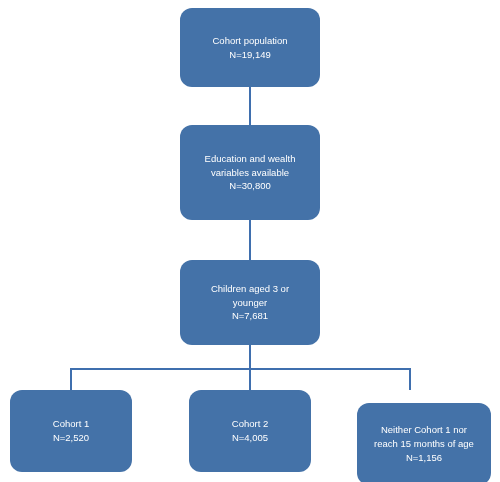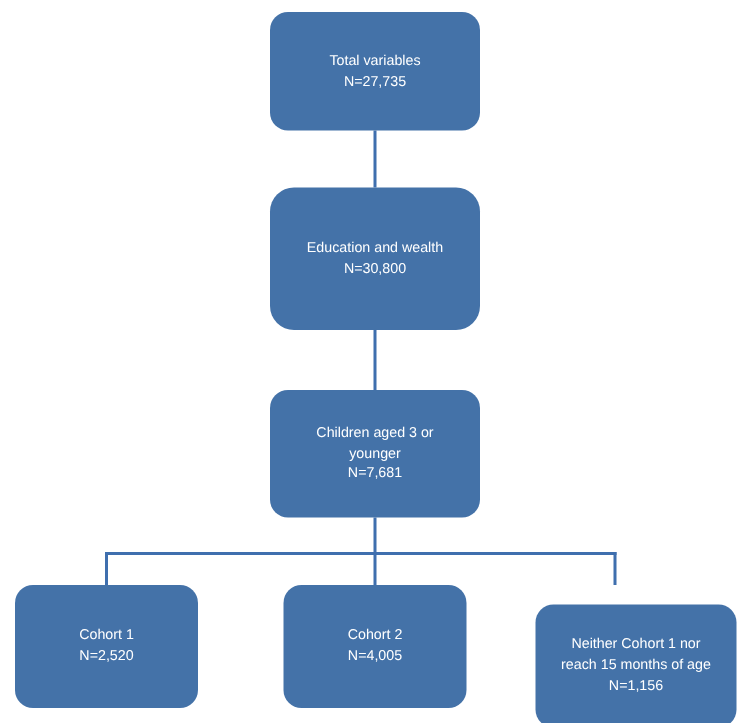--- a/index.html
+++ b/index.html
@@ -57,26 +57,27 @@
 
   <div class="connector h" style="left:70px; top:368px; width:341px; height:2px;"></div>
 
   <div class="connector v" style="left:70px; top:368px; width:2px; height:22px;"></div>
 
   <div class="connector v" style="left:249px; top:368px; width:2px; height:22px;"></div>
 
   <div class="connector v" style="left:409px; top:368px; width:2px; height:22px;"></div>
 
   <div class="node" style="left:180px; top:8px; width:140px; height:79px;">
-    <span class="line">Total variables</span>
-    <span class="line">N=27,735</span>
+    <span class="line">Cohort population</span>
+    <span class="line">N=19,149</span>
   </div>
 
-  <div class="node" style="left:180px; top:125px; width:140px; height:95px;border-radius:16px;">
+  <div class="node" style="left:180px; top:125px; width:140px; height:95px;">
     <span class="line">Education and wealth</span>
+    <span class="line">variables available</span>
     <span class="line">N=30,800</span>
   </div>
 
   <div class="node" style="left:180px; top:260px; width:140px; height:85px;text-align:right;">
     <span class="line">Children aged 3 or</span>
     <span class="line">younger</span>
     <span class="line">N=7,681</span>
   </div>
 
   <div class="node" style="left:10px; top:390px; width:122px; height:82px;align-items:center;">

